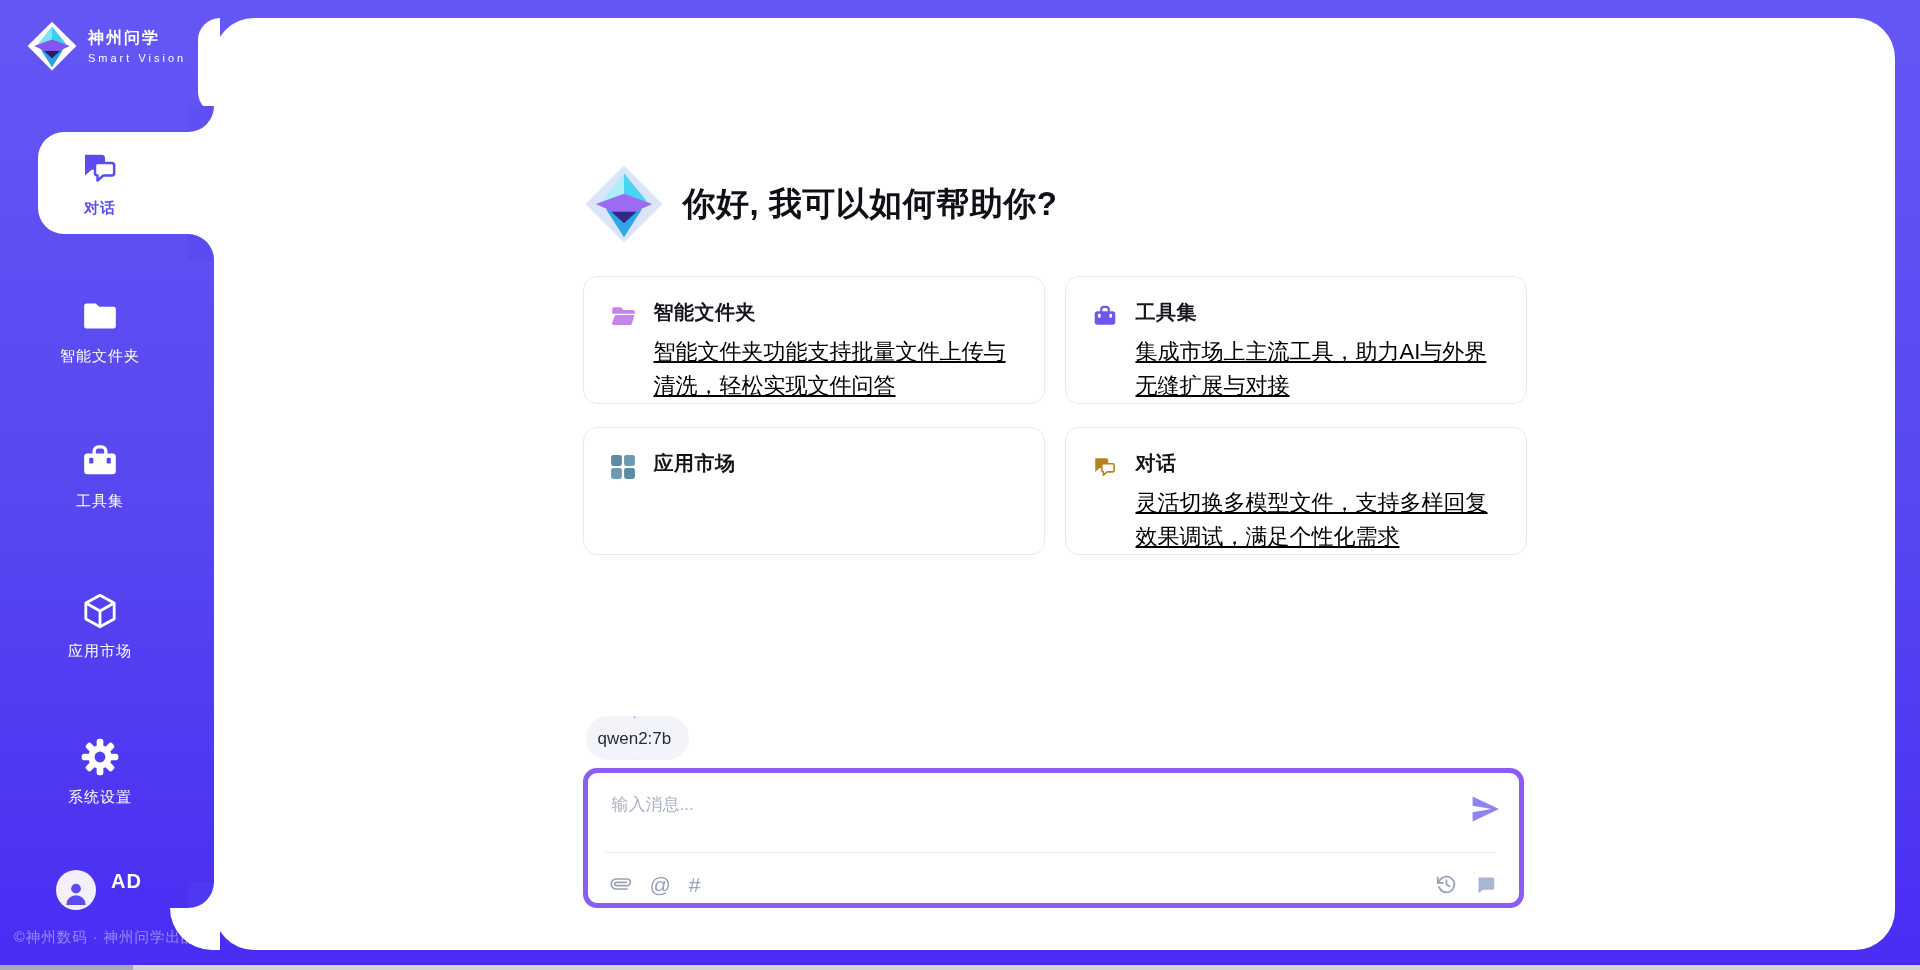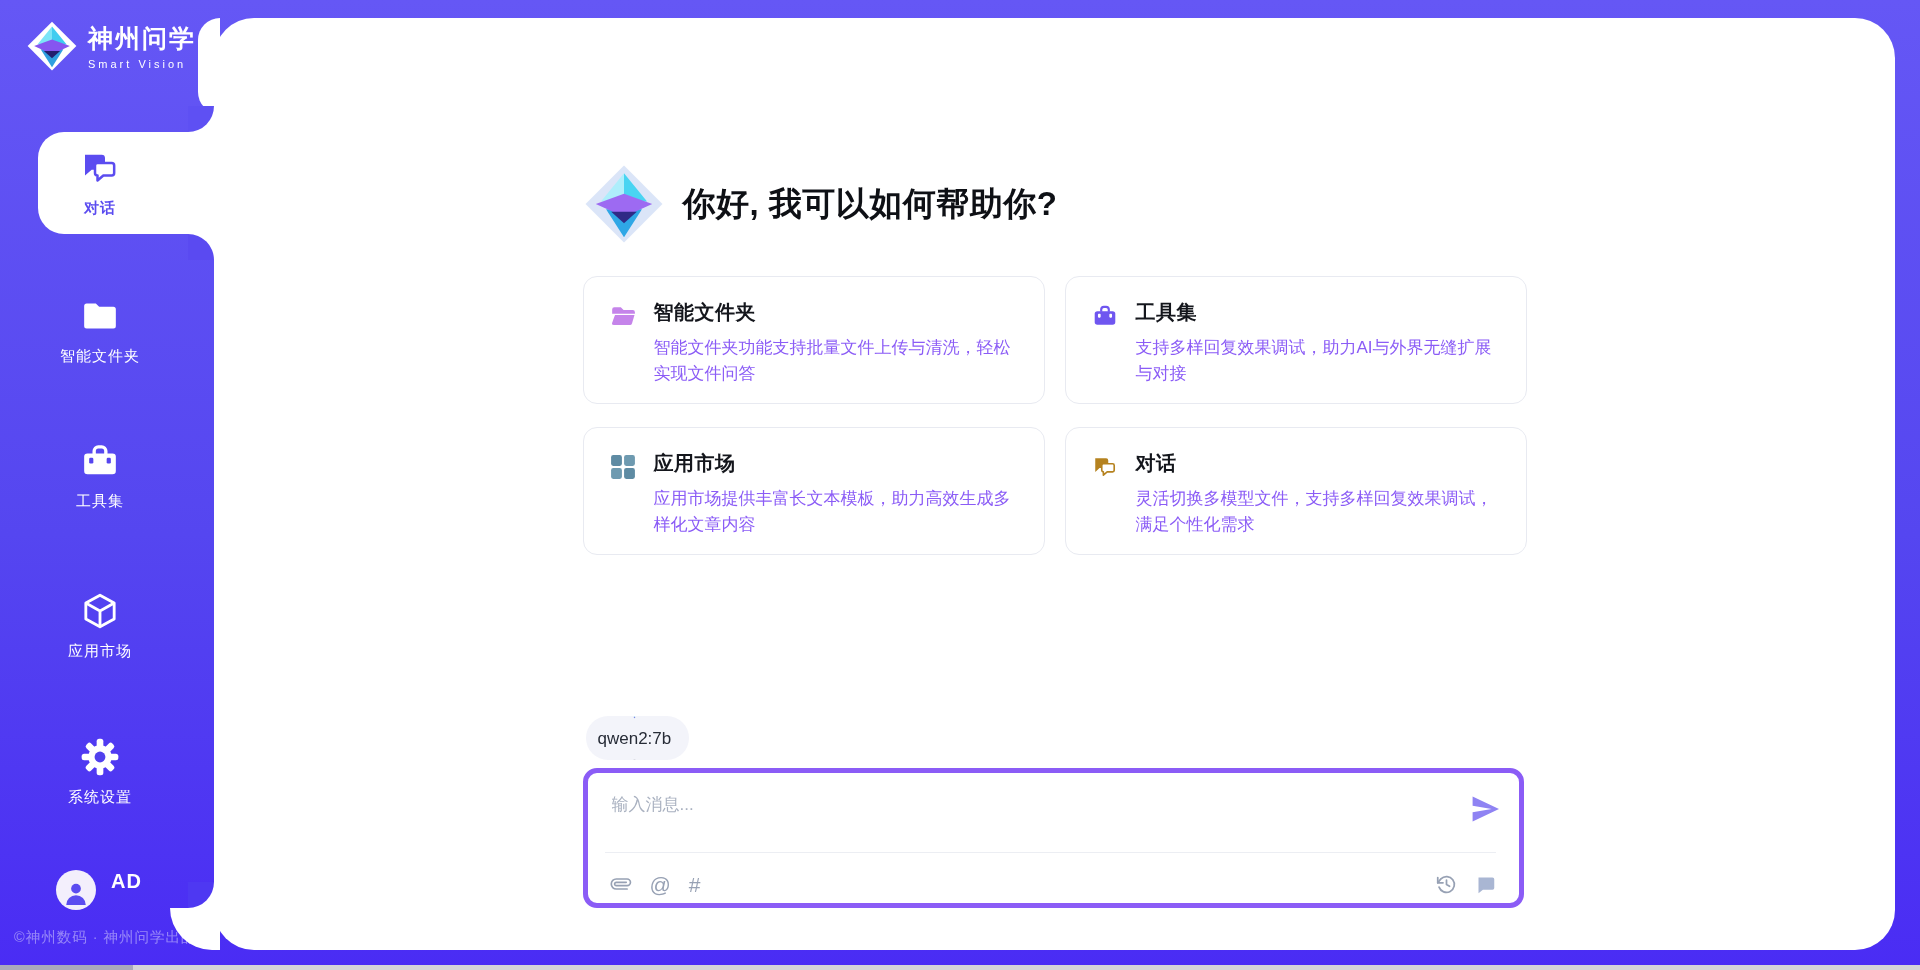--- a/index.html
+++ b/index.html
@@ -33,21 +33,21 @@
   .cv-flare > div  { background:#4e38f2; border-bottom-right-radius:26px; }
 
   
   .scroll-strip { position:absolute; left:0; right:0; bottom:0; height:5px; background:#d4d4d8; }
   .scroll-strip .thumb { position:absolute; left:0; top:0; width:133px; height:5px; background:#a9a9bc; }
 
   
   .sidebar { position:absolute; left:0; top:0; width:214px; height:100%; }
   .logo-row { position:absolute; left:26px; top:20px; display:flex; align-items:center; gap:10px; }
   .logo-row svg { width:52px; height:52px; }
-  .brand-name { color:#fff; font-size:25px; font-weight:700; letter-spacing:2px; }
+  .brand-name { color:#fff; font-size:16px; font-weight:700; letter-spacing:2px; }
   .brand-sub  { color:#fff; font-size:11px; letter-spacing:3px; margin-top:3px; }
 
   .tab-active {
     position:absolute; left:38px; top:132px; width:180px; height:102px;
     background:#fff; border-radius:26px 0 0 26px;
   }
   .nav-item { position:absolute; left:0; width:200px; text-align:center; cursor:pointer; }
   .nav-item svg { width:40px; height:40px; display:inline-block; }
   .nav-label { display:block; margin-top:7px; font-size:15px; color:#fff; letter-spacing:1px; }
   .nav-item.active .nav-label { color:#5b4cf0; font-weight:600; }
@@ -67,21 +67,21 @@
   .greeting { font-size:33px; font-weight:700; color:#0e1015; letter-spacing:0.5px; }
 
   .cards { position:absolute; top:258px; left:0; width:944px; display:grid; grid-template-columns:462px 462px; column-gap:20px; row-gap:23px; }
   .card {
     height:128px; background:#fff; border:1px solid #e8eaf1; border-radius:14px;
     position:relative; padding:22px 26px 0 70px; cursor:pointer;
   }
   .card-icon { position:absolute; left:26px; top:26px; width:26px; height:26px; }
   .card-icon svg { width:26px; height:26px; }
   .card-title { font-size:20px; font-weight:700; color:#14161c; margin-bottom:9px; letter-spacing:0.5px; }
-  .card-desc { font-size:17px; color:#8b5cf6; line-height:1.55; }
+  .card-desc { font-size:22px; color:#000000; line-height:1.55;text-decoration:underline; }
 
   .model-pill {
     position:absolute; top:698px; left:3px; height:44px; border-radius:22px;
     background:#f3f4fa; display:inline-flex; align-items:center; gap:10px;
     padding:0 18px 0 12px; cursor:pointer;flex-direction:column;
   }
   .model-pill .logo-sm { width:27px; height:27px; }
   .model-name { font-size:17px; color:#272c37; }
   .model-pill .chev { width:15px; height:15px; }
 
@@ -232,34 +232,33 @@
     <div class="card">
       <span class="card-icon">
         <svg viewBox="0 0 48 48">
           <path d="M17 16v-4a5 5 0 0 1 5-5h4a5 5 0 0 1 5 5v4" fill="none" stroke="#6f56f0" stroke-width="4"></path>
           <rect x="5" y="15" width="38" height="25" rx="5" fill="#6f56f0"></rect>
           <rect x="11" y="20" width="5" height="7" rx="1.5" fill="#ffffff"></rect>
           <rect x="32" y="20" width="5" height="7" rx="1.5" fill="#ffffff"></rect>
         </svg>
       </span>
       <div class="card-title">工具集</div>
-      <div class="card-desc">支持多样回复效果调试，助力AI与外界无缝扩展与对接</div>
+      <div class="card-desc">集成市场上主流工具，助力AI与外界无缝扩展与对接</div>
     </div>
 
     <div class="card">
       <span class="card-icon">
         <svg viewBox="0 0 24 24">
           <rect x="1" y="1" width="10" height="10" rx="2" fill="#5e8ba3"></rect>
           <rect x="13" y="1" width="10" height="10" rx="2" fill="#6e9ab0"></rect>
           <rect x="1" y="13" width="10" height="10" rx="2" fill="#6e9ab0"></rect>
           <rect x="13" y="13" width="10" height="10" rx="2" fill="#5e8ba3"></rect>
         </svg>
       </span>
       <div class="card-title">应用市场</div>
-      <div class="card-desc">应用市场提供丰富长文本模板，助力高效生成多样化文章内容</div>
     </div>
 
     <div class="card">
       <span class="card-icon">
         <svg viewBox="0 0 48 48">
           <path d="M6 8h20a4 4 0 0 1 4 4v10a4 4 0 0 1-4 4H14l-8 7z" fill="#b5821f"></path>
           <path d="M21 18h17a3 3 0 0 1 3 3v9a3 3 0 0 1-3 3h-10l-7 6v-6h0a3 3 0 0 1-3-3v-9a3 3 0 0 1 3-3z" fill="#ffffff" stroke="#b5821f" stroke-width="3" stroke-linejoin="round"></path>
         </svg>
       </span>
       <div class="card-title">对话</div>

